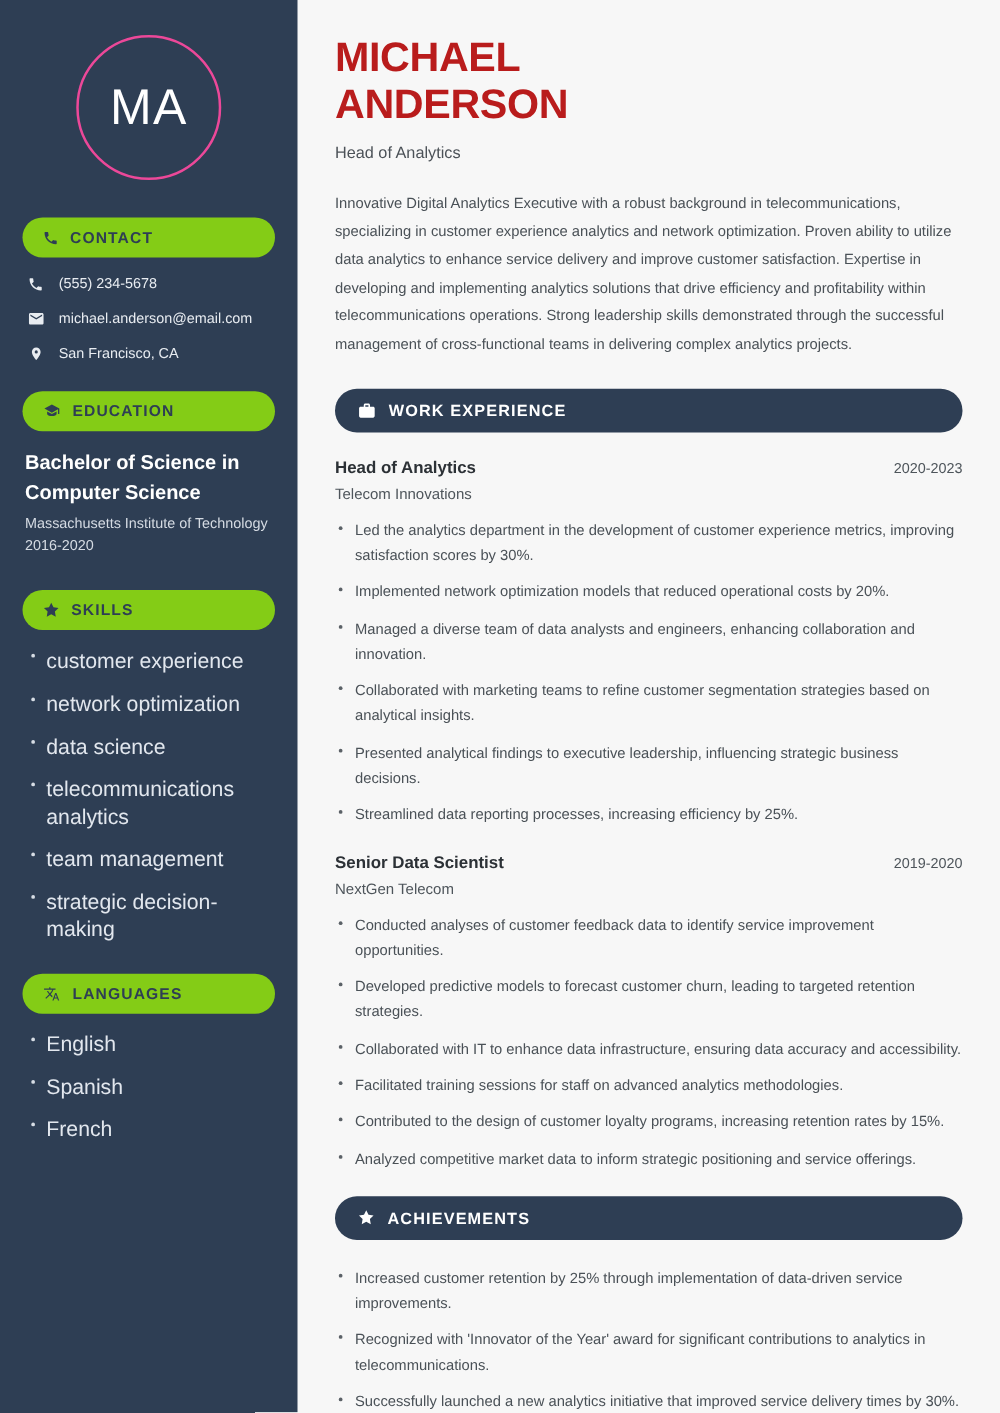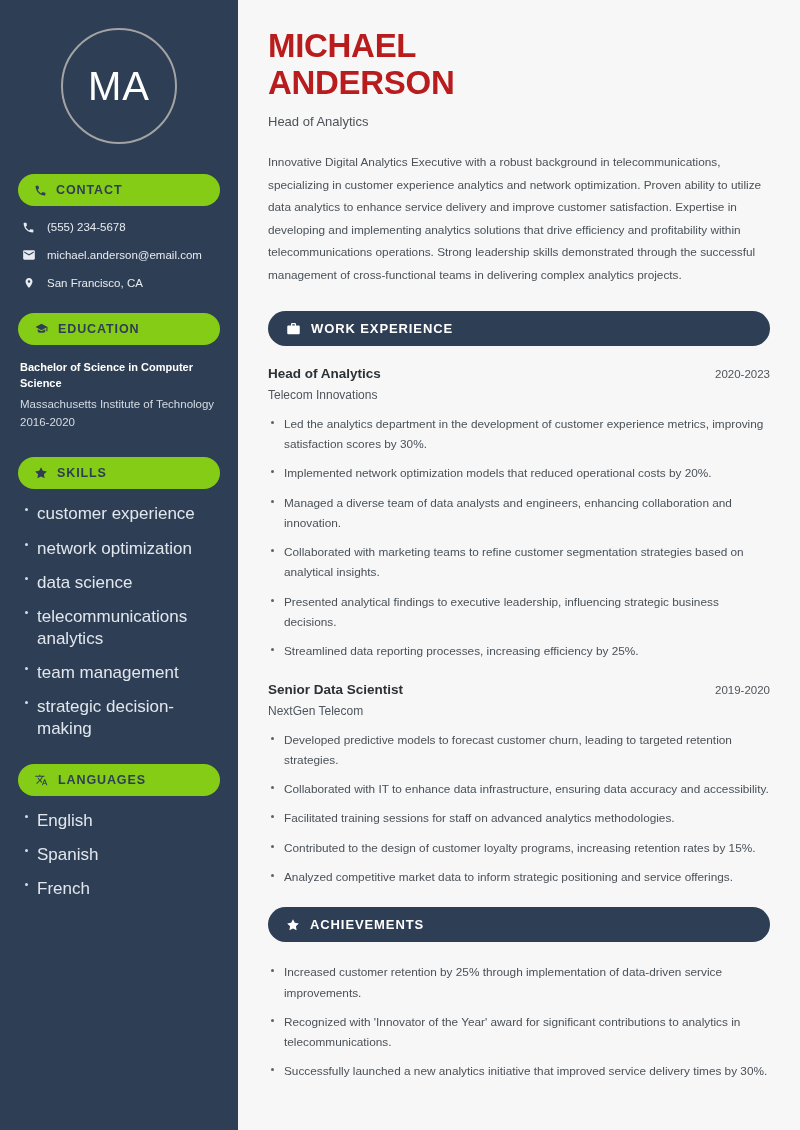--- a/index.html
+++ b/index.html
@@ -33,21 +33,21 @@
   .avatar-wrap {
     display: flex;
     justify-content: center;
     margin-top: 6px;
     margin-bottom: 30px;
   }
   .avatar {
     width: 116px;
     height: 116px;
     border-radius: 50%;
-    border: 2px solid #a3a3a3;
+    border: 2px solid #ec4899;
     display: flex;
     align-items: center;
     justify-content: center;
     font-size: 40px;
     font-weight: 400;
     letter-spacing: 1px;
     color: #ffffff;
   }
 
   .pill {
@@ -79,21 +79,21 @@
   }
   .contact-row .ico { width: 15px; display: flex; justify-content: center; }
   .contact-row .txt {
     font-size: 11.5px;
     color: #e8ecf1;
     line-height: 1.3;
   }
 
   .edu-block { padding-left: 2px; margin-bottom: 26px; }
   .edu-degree {
-    font-size: 11px;
+    font-size: 16px;
     font-weight: bold;
     color: #ffffff;
     line-height: 1.5;
     margin-bottom: 4px;
   }
   .edu-school, .edu-years {
     font-size: 11.5px;
     color: #d5dbe3;
     line-height: 1.55;
   }
@@ -340,20 +340,21 @@
       </ul>
     </div>
 
     <div class="job">
       <div class="job-top">
         <span class="job-title">Senior Data Scientist</span>
         <span class="job-dates">2019-2020</span>
       </div>
       <div class="job-company">NextGen Telecom</div>
       <ul class="bullets">
+        <li>Conducted analyses of customer feedback data to identify service improvement opportunities.</li>
         <li>Developed predictive models to forecast customer churn, leading to targeted retention strategies.</li>
         <li>Collaborated with IT to enhance data infrastructure, ensuring data accuracy and accessibility.</li>
         <li>Facilitated training sessions for staff on advanced analytics methodologies.</li>
         <li>Contributed to the design of customer loyalty programs, increasing retention rates by 15%.</li>
         <li>Analyzed competitive market data to inform strategic positioning and service offerings.</li>
       </ul>
     </div>
 
     <div class="sec-head">
       <span class="ico">

